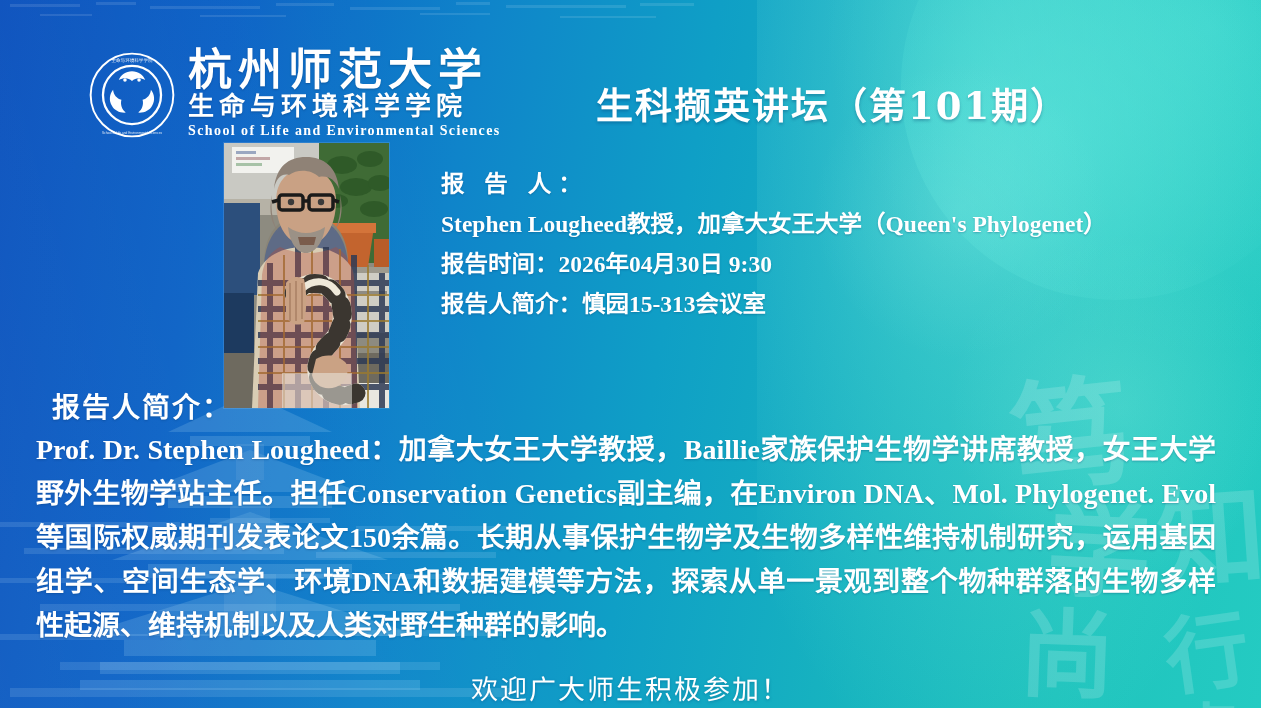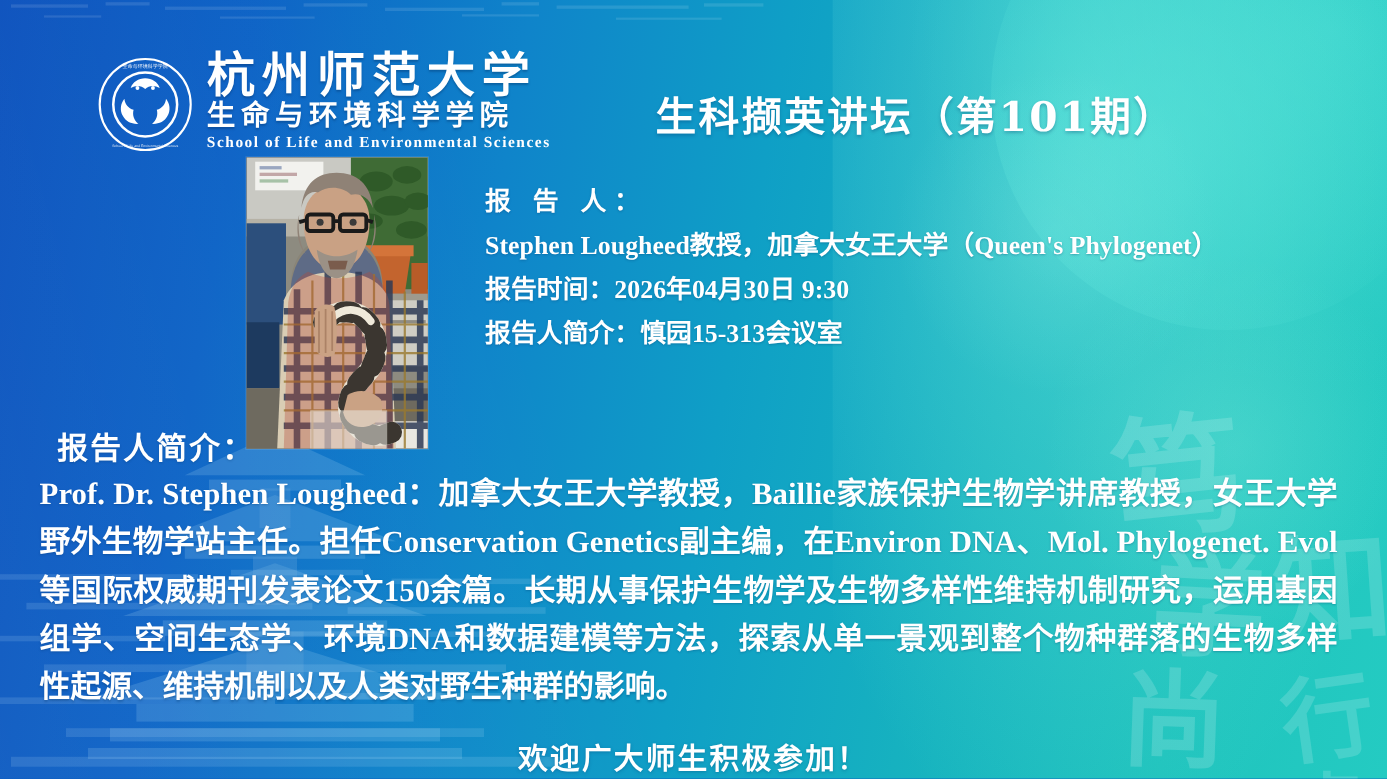--- a/index.html
+++ b/index.html
@@ -104,21 +104,21 @@
   }
   .bio-body{
     position:absolute;left:36px;top:428px;width:1180px;
     color:#ffffff;font-family:"Liberation Serif",serif;font-weight:700;
     font-size:28px;line-height:44px;text-align:justify;
     text-shadow:0 1px 2px rgba(0,50,100,.30);
   }
   
   .welcome{
     position:absolute;left:0;right:0;top:668px;text-align:center;
-    color:#ffffff;font-family:"DejaVu Serif",serif;font-weight:700;
+    color:#ffffff;font-family:"DejaVu Serif",serif;font-weight:400;
     font-size:27px;letter-spacing:2px;
     text-shadow:0 1px 3px rgba(0,60,110,.35);
   }
 </style>
 </head>
 <body>
 
 <div class="poster">
 
   <div class="sweep"></div>

